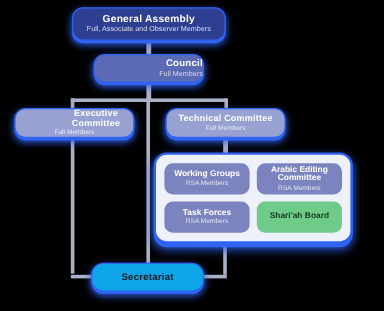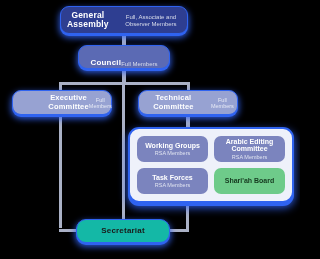--- a/index.html
+++ b/index.html
@@ -22,21 +22,21 @@
     background: #aab1c6;
     z-index: 1;
   }
 
   
   .node {
     position: absolute;
     z-index: 3;
     box-sizing: border-box;
     display: flex;
-    flex-direction: row;
+    flex-direction: column;
     align-items: center;
     justify-content: center;
     text-align: center;
     border-radius: 9px;
     border: 1.5px solid #2f63f0;
     box-shadow: 0 2px 0 0 #2f63f0, 0 3px 6px 1px rgba(50,100,245,.85);
   }
   .node .title {
     font-weight: bold;
     letter-spacing: .2px;
@@ -73,21 +73,21 @@
 
   #technical-committee {
     left: 138px; top: 90px; width: 100px; height: 25px;
     background: #97a2d2;
   }
   #technical-committee .title { font-size: 7.5px; color: #ffffff; }
   #technical-committee .sub   { font-size: 5.5px; color: #e6e9f5; margin-top: 1px; }
 
   #secretariat {
     left: 76px; top: 219px; width: 94px; height: 24px;
-    background: #14b8a6;
+    background: #0ea5e9;
     border-radius: 10px;
   }
   #secretariat .title { font-size: 8px; color: #1a1a1a; }
 
   
   #tech-group {
     position: absolute;
     left: 128px; top: 127px; width: 166px; height: 76px;
     z-index: 2;
     box-sizing: border-box;

